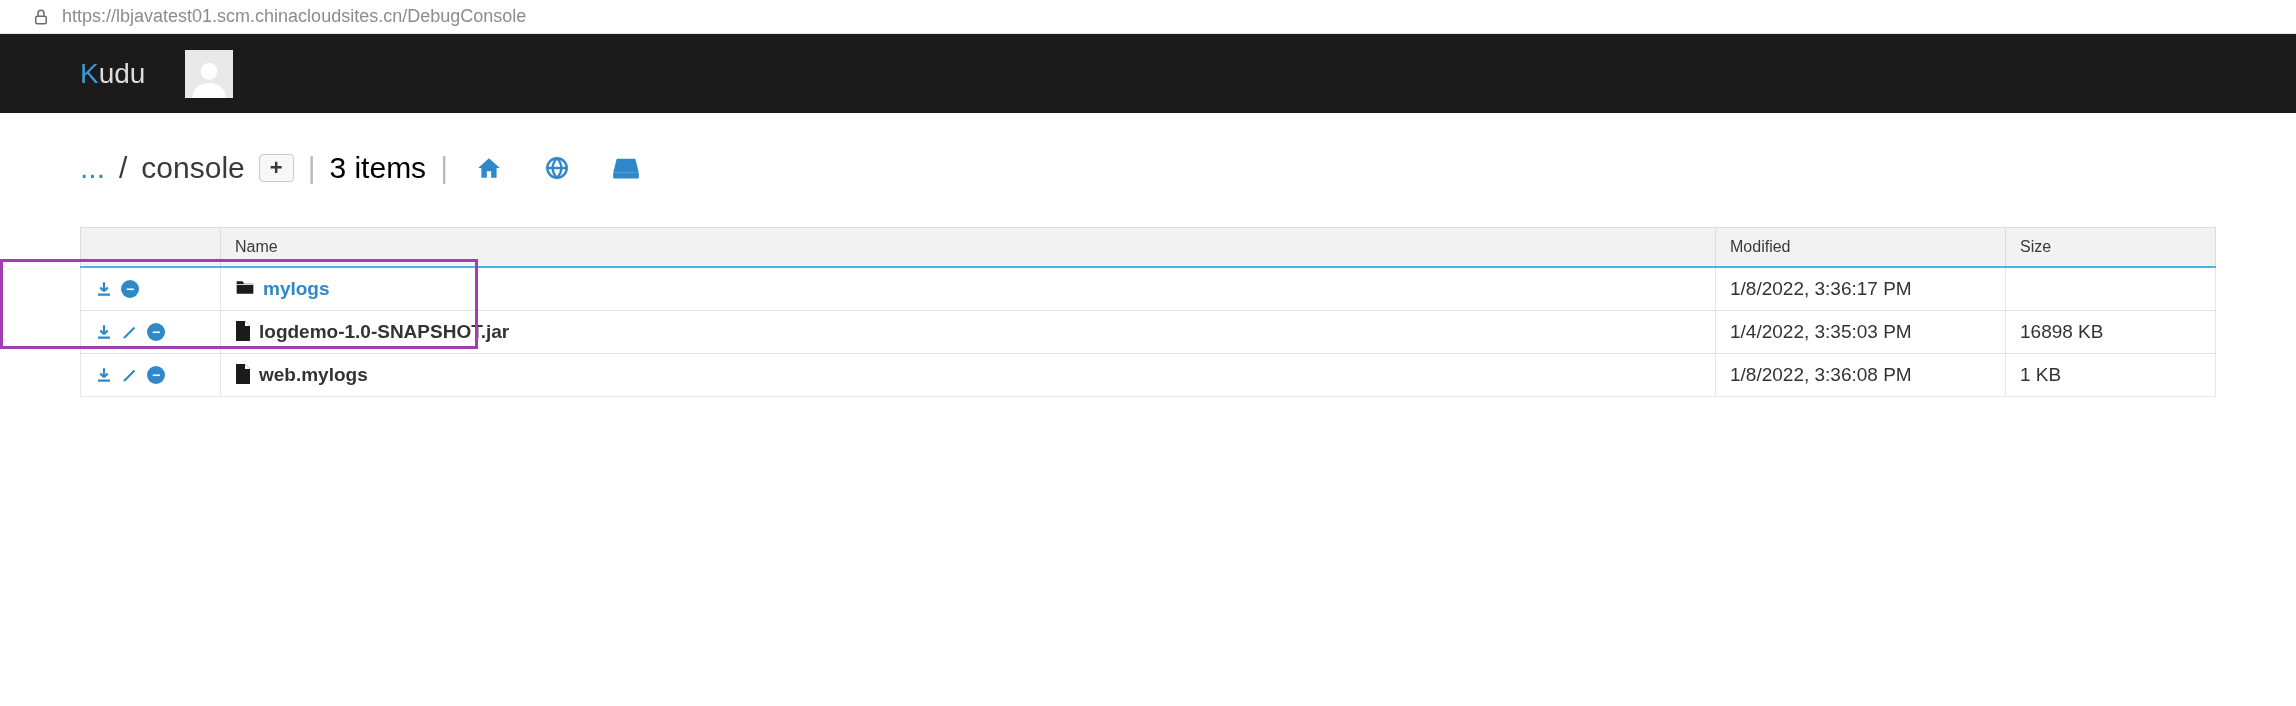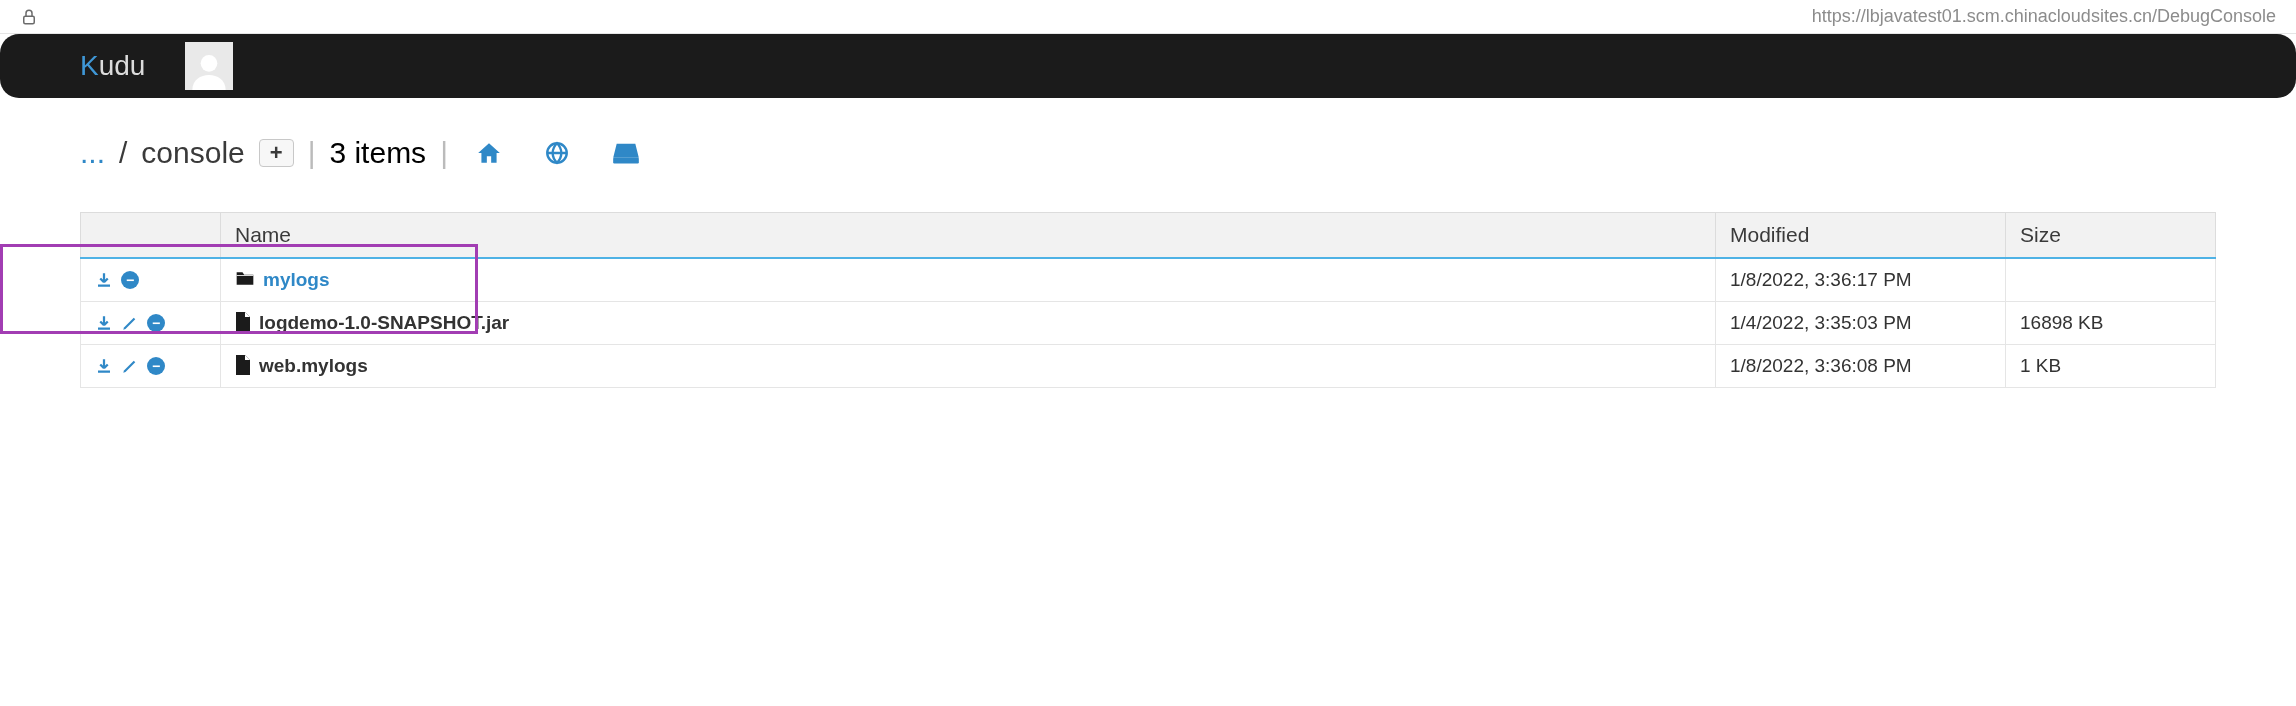--- a/index.html
+++ b/index.html
@@ -1,24 +1,24 @@
 <!DOCTYPE html>
 <html><head>
 <meta charset="utf-8">
 <style>
   * { box-sizing: border-box; margin: 0; padding: 0; }
   body { font-family: "Helvetica Neue", Helvetica, Arial, sans-serif; background: #fff; color: #333; }
   
   
-  .address-bar { display: flex; align-items: center; padding: 6px 20px; background: #fff; border-bottom: 1px solid #e5e5e5; gap: 12px; justify-content: space-between; }
+  .address-bar { display: flex; align-items: center; padding: 6px 32px; background: #fff; border-bottom: 1px solid #e5e5e5; gap: 12px; }
   .lock-icon { color: #6b6b6b; display:flex; align-items:center; }
   .url-text { color: #8c8c8c; font-size: 18px; }
   
   
-  .navbar { background: #1b1b1b; height: 64px; display: flex; align-items: center; padding: 0 80px; border-radius: 19px; }
+  .navbar { background: #1b1b1b; height: 79px; display: flex; align-items: center; padding: 0 80px; }
   .brand { font-size: 28px; font-weight: 500; margin-right: 40px; }
   .brand-k { color: #3f97d6; }
   .brand-udu { color: #dcdcdc; }
   .nav-links { display: flex; gap: 42px; flex: 1; }
   .nav-link { color: #c8c8c8; font-size: 19px; cursor: pointer; display: flex; align-items: center; gap: 6px; }
   .caret { width: 0; height: 0; border-left: 5px solid transparent; border-right: 5px solid transparent; border-top: 5px solid #c8c8c8; display: inline-block; }
   .avatar { width: 48px; height: 48px; background: #e9e9e9; display:flex; align-items:flex-end; justify-content:center; overflow:hidden; }
   .avatar svg { width: 40px; height: 40px; fill: #fff; }
   
   
@@ -28,21 +28,21 @@
   .path-sep { color: #3a3a3a; }
   .path-current { color: #3a3a3a; }
   .add-btn { border: 1px solid #c8c8c8; border-radius: 4px; padding: 2px 10px; font-size: 22px; font-weight: bold; cursor: pointer; background: #f7f7f7; line-height: 1; }
   .divider { color: #bbb; font-size: 30px; font-weight: 300; }
   .item-count { font-size: 30px; color: #000000; }
   .toolbar-icons { display: flex; gap: 42px; margin-left: 14px; }
   .toolbar-icon { color: #2f88c7; cursor: pointer; display:flex; align-items:center; }
   
   
   .file-table { width: 100%; border-collapse: collapse; margin-top: 42px; }
-  .file-table th { text-align: left; font-weight: normal; background: #f2f2f2; border: 1px solid #dcdcdc; padding: 10px 14px; font-size: 21px; color: #3a3a3a; }
+  .file-table th { text-align: left; font-weight: normal; background: #f2f2f2; border: 1px solid #dcdcdc; padding: 10px 14px; font-size: 16px; color: #3a3a3a; }
   .file-table thead tr { border-bottom: 2px solid #4fb2e5; }
   .file-table td { border: 1px solid #e5e5e5; padding: 10px 14px; font-size: 19px; vertical-align: middle; }
   .col-actions { width: 140px; }
   .col-name { }
   .col-modified { width: 290px; }
   .col-size { width: 210px; }
   .action-icons { display: flex; gap: 8px; align-items: center; }
   .action-icon { color: #2f88c7; cursor: pointer; display:flex; }
   .minus-circle { width: 18px; height: 18px; border-radius: 50%; background: #2f88c7; color: #fff; display:flex; align-items:center; justify-content:center; font-weight:bold; font-size:14px; line-height:1; }
   .file-icon { color: #1b1b1b; display:inline-flex; margin-right: 8px; vertical-align: middle; }

